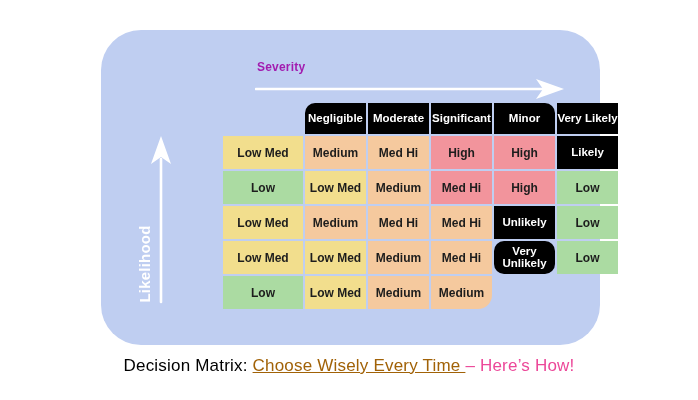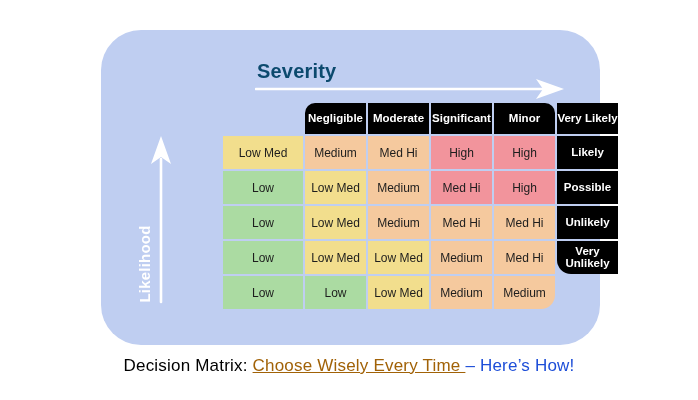--- a/index.html
+++ b/index.html
@@ -6,44 +6,44 @@
   body{
     width:698px;height:400px;background:#ffffff;overflow:hidden;
     font-family:"Liberation Sans", sans-serif;position:relative;
   }
   .card{
     position:absolute;left:101px;top:30px;width:499px;height:315px;
     background:var(--card-bg,#BFCEF1);border-radius:40px;
   }
   .severity-label{
     position:absolute;left:156px;top:30px;
-    color:#0c4a6e;font-size:20px;font-weight:bold;letter-spacing:.2px;
+    color:#a21caf;font-size:12px;font-weight:bold;letter-spacing:.2px;
   }
   .h-arrow{position:absolute;left:154px;top:48px;}
   .likelihood-label{
     position:absolute;left:43px;top:234px;
     transform:translate(-50%,-50%) rotate(-90deg);
     color:#ffffff;font-size:15px;font-weight:bold;letter-spacing:.2px;white-space:nowrap;
   }
   .v-arrow{position:absolute;left:49px;top:104px;}
   .matrix{
     position:absolute;left:74px;top:73px;
     display:grid;grid-template-columns:80px repeat(5,61px);
     grid-template-rows:31px repeat(5,33px);gap:2px;margin-left:48px;
   }
   .mcell{
     display:flex;align-items:center;justify-content:center;
     font-size:12px;line-height:1;text-align:center;
   }
   .corner{background:transparent;}
   .hdr{background:var(--header-bg,#000);color:var(--header-text,#fff);font-weight:600;font-size:11.5px;}
-  .val{font-weight:normal;color:var(--cell-text,#1d1d1d);font-size:12px;}
+  .val{font-weight:bold;color:var(--cell-text,#1d1d1d);font-size:12px;}
   .r-tl{border-top-left-radius:10px;}
   .r-tr{border-top-right-radius:10px;}
-  .r-bl{border-bottom-left-radius:14px;}
+  .r-bl{border-bottom-left-radius:14px;border-radius:10px;}
   .r-br{border-bottom-right-radius:14px;}
   .caption{
     position:absolute;left:0;top:356px;width:698px;text-align:center;
     font-size:17px;font-weight:500;letter-spacing:.2px;
   }
 </style>
 </head>
 <body style="--card-bg: #BFCEF1; --header-bg: #000000; --header-text: #FFFFFF; --cell-text: #1D1D1D;">
 
 <div class="card">
@@ -73,21 +73,20 @@
       <div class="mcell val" style="background: rgb(245, 201, 158);">Medium</div>
       <div class="mcell val" style="background: rgb(245, 201, 158);">Med Hi</div>
       <div class="mcell val" style="background: rgb(242, 148, 156);">High</div>
       <div class="mcell val" style="background: rgb(242, 148, 156);">High</div>
       <div class="mcell hdr">Likely</div>
       <div class="mcell val" style="background: rgb(171, 219, 162);">Low</div>
       <div class="mcell val" style="background: rgb(242, 222, 141);">Low Med</div>
       <div class="mcell val" style="background: rgb(245, 201, 158);">Medium</div>
       <div class="mcell val" style="background: rgb(242, 148, 156);">Med Hi</div>
       <div class="mcell val" style="background: rgb(242, 148, 156);">High</div>
-      <div class="mcell hdr">Possible</div>
       <div class="mcell val" style="background: rgb(171, 219, 162);">Low</div>
       <div class="mcell val" style="background: rgb(242, 222, 141);">Low Med</div>
       <div class="mcell val" style="background: rgb(245, 201, 158);">Medium</div>
       <div class="mcell val" style="background: rgb(245, 201, 158);">Med Hi</div>
       <div class="mcell val" style="background: rgb(245, 201, 158);">Med Hi</div>
       <div class="mcell hdr">Unlikely</div>
       <div class="mcell val" style="background: rgb(171, 219, 162);">Low</div>
       <div class="mcell val" style="background: rgb(242, 222, 141);">Low Med</div>
       <div class="mcell val" style="background: rgb(242, 222, 141);">Low Med</div>
       <div class="mcell val" style="background: rgb(245, 201, 158);">Medium</div>
@@ -95,13 +94,13 @@
       <div class="mcell hdr r-bl">Very Unlikely</div>
       <div class="mcell val" style="background: rgb(171, 219, 162);">Low</div>
       <div class="mcell val" style="background: rgb(171, 219, 162);">Low</div>
       <div class="mcell val" style="background: rgb(242, 222, 141);">Low Med</div>
       <div class="mcell val" style="background: rgb(245, 201, 158);">Medium</div>
       <div class="mcell val r-br" style="background: rgb(245, 201, 158);">Medium</div>
     </div>
 
 </div>
 
-<div class="caption" id="caption"><span style="color: #000000;">Decision Matrix: </span><span style="color: #a16207; text-decoration: underline;">Choose Wisely Every Time </span><span style="color: #1d4ed8;">– Here’s How!</span></div>
+<div class="caption" id="caption"><span style="color: #000000;">Decision Matrix: </span><span style="color: #a16207; text-decoration: underline;">Choose Wisely Every Time </span><span style="color: #ec4899;">– Here’s How!</span></div>
 
 </body></html>

